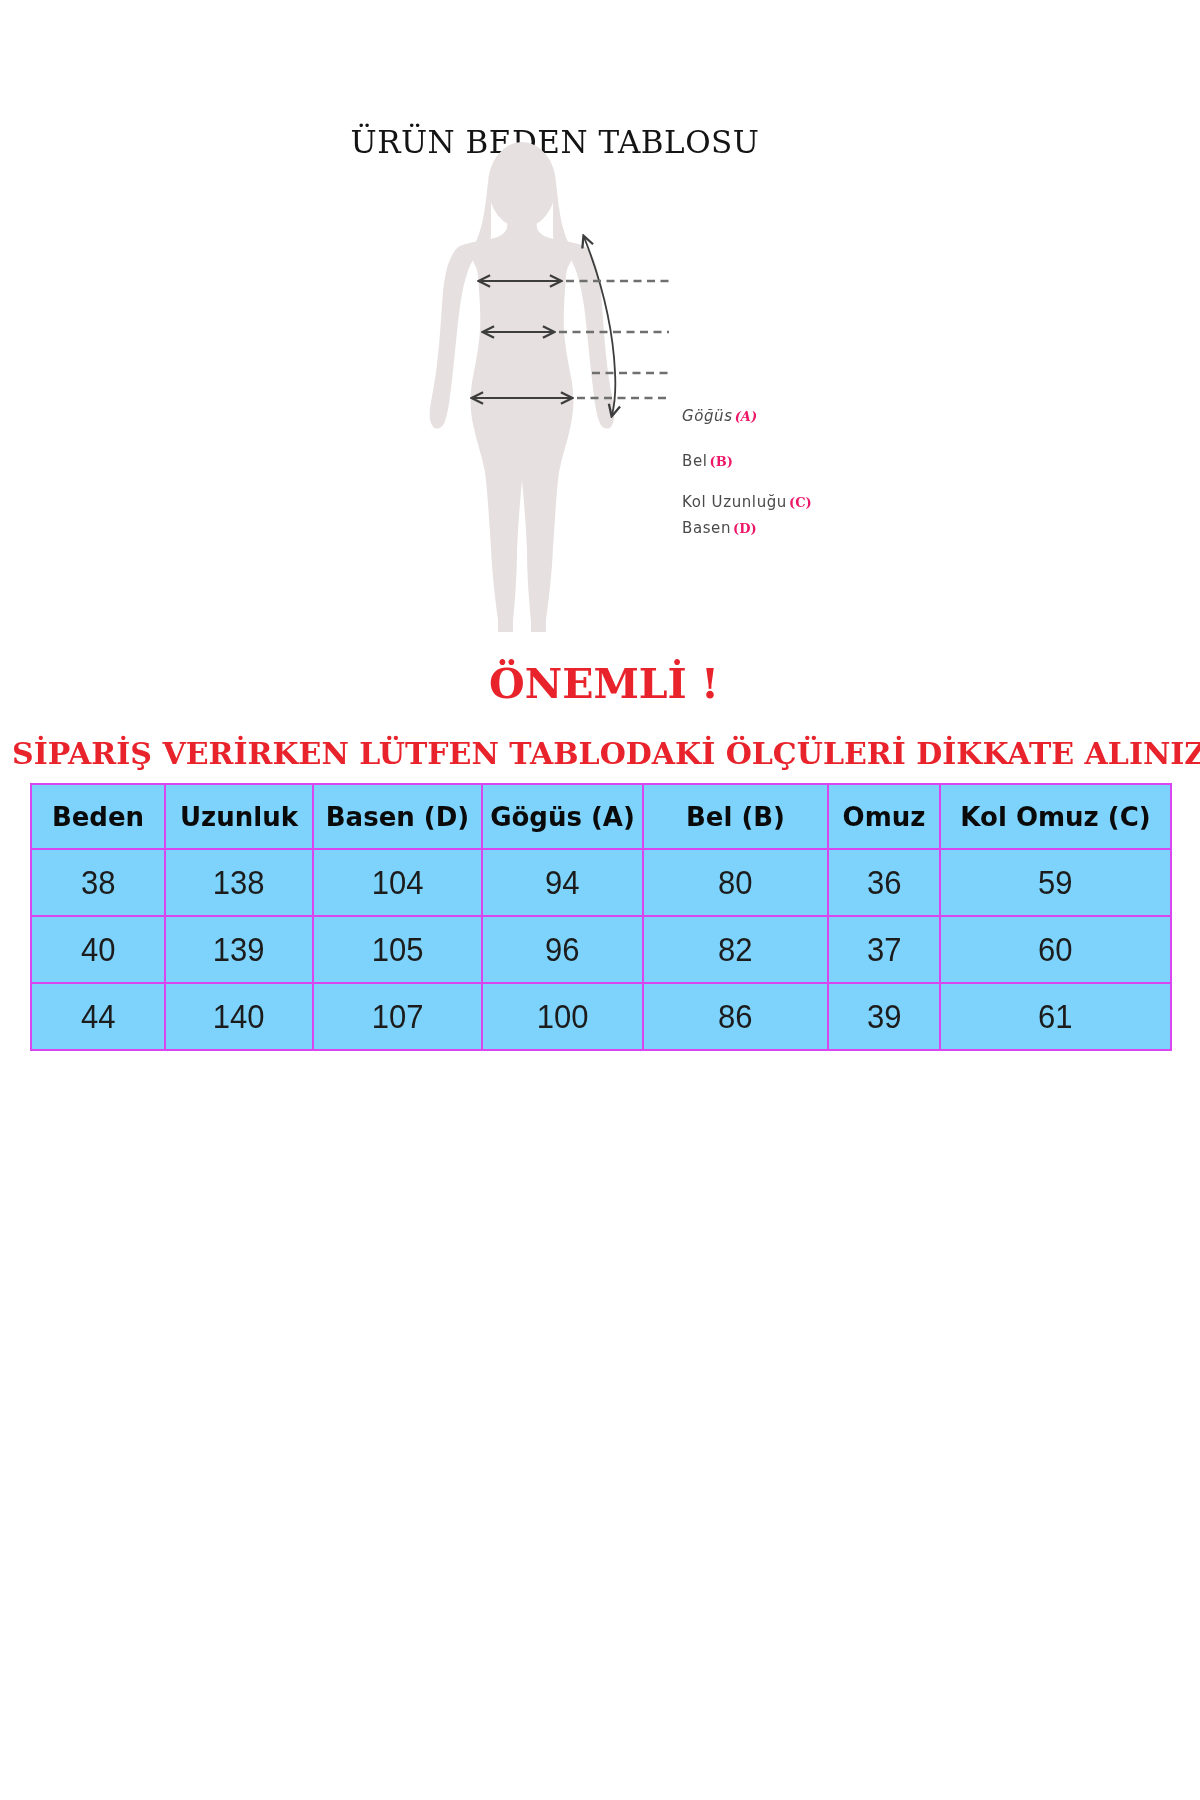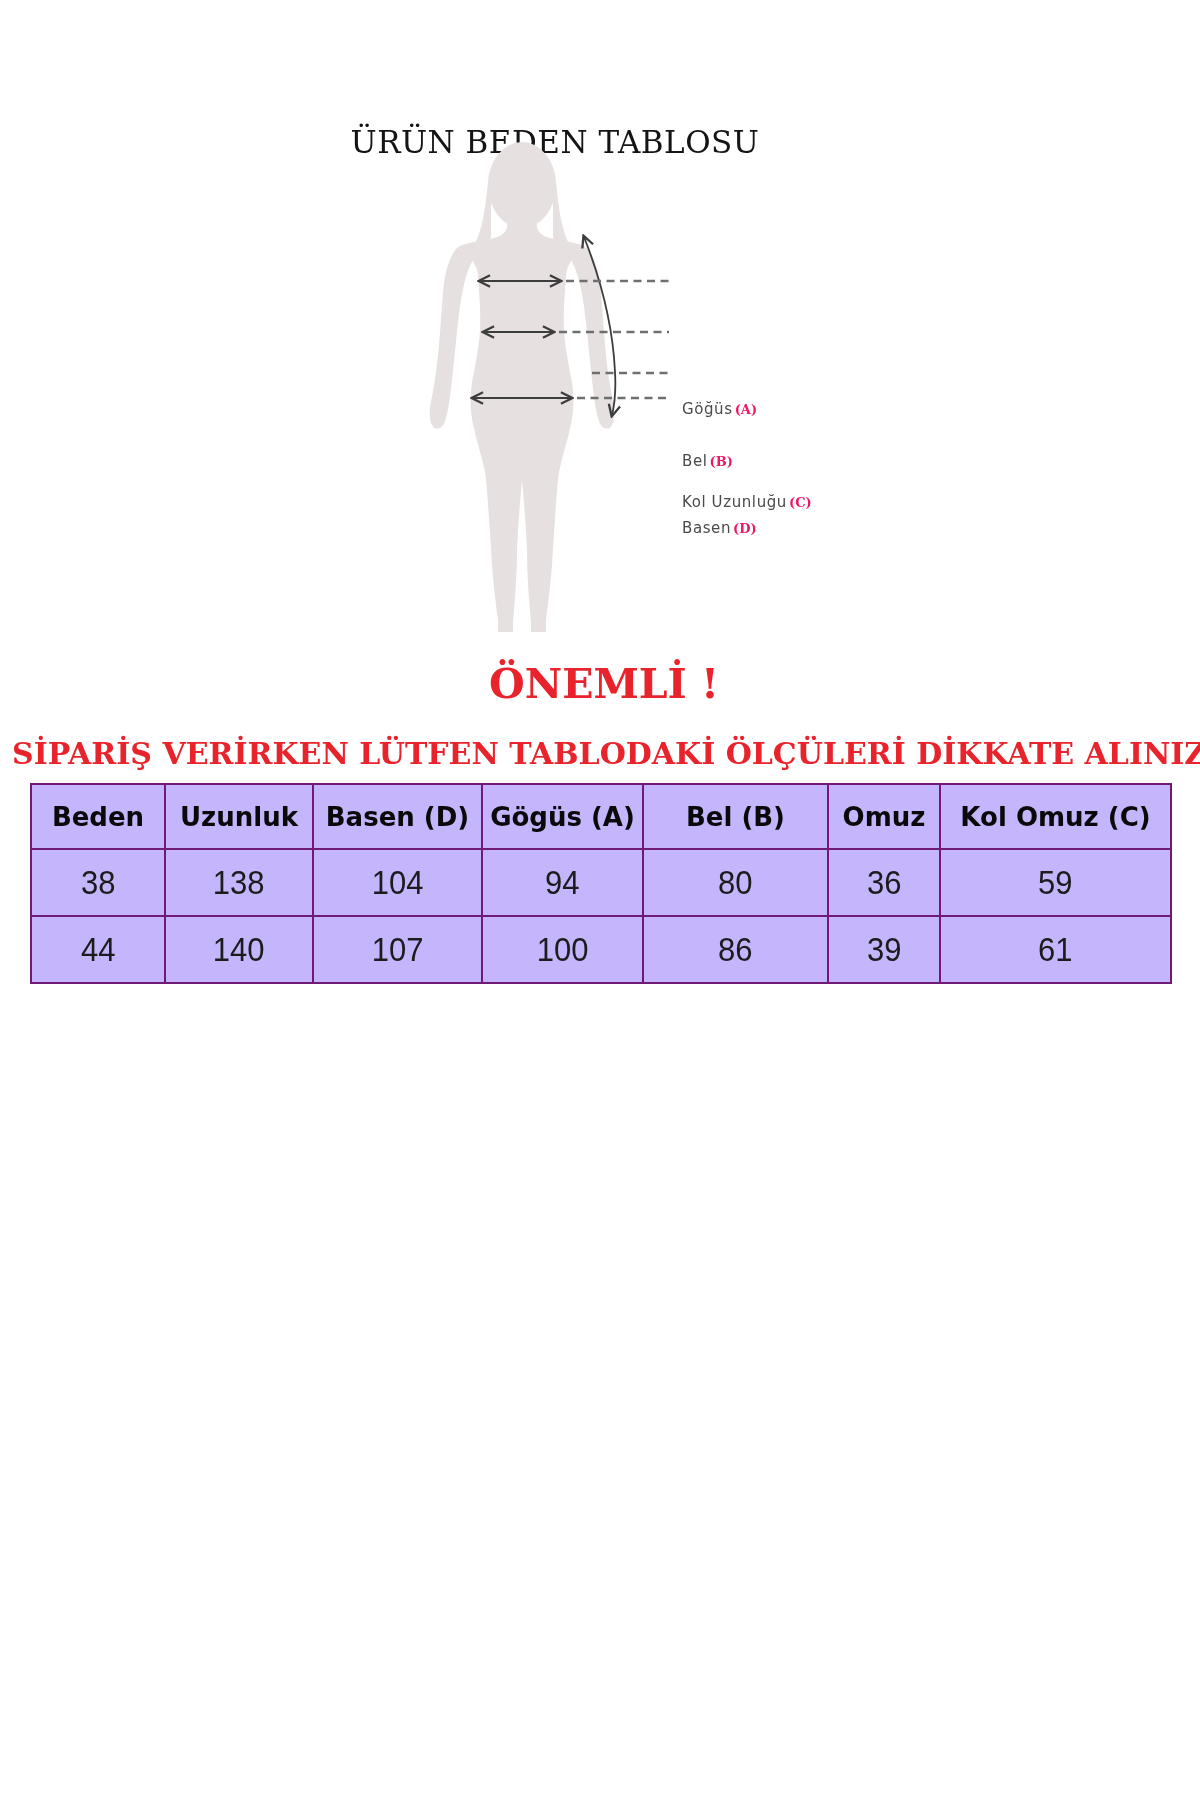--- a/index.html
+++ b/index.html
@@ -42,21 +42,21 @@
     letter-spacing: 0.6px;
     color: #4a4a4a;
   }
   .fig-label .code {
     font-family: "DejaVu Serif", serif;
     font-weight: bold;
     font-size: 13px;
     margin-left: 2px;
     letter-spacing: 0;
   }
-  .fig-label-1 { top: 270px; }
+  .fig-label-1 { top: 277px; font-style: italic; }
   .fig-label-2 { top: 322px; }
   .fig-label-3 { top: 363px; }
   .fig-label-4 { top: 389px; }
 
   
   .important-heading {
     position: absolute;
     top: 660px; left: 0; width: 1164px;
     text-align: center;
     font-family: "DejaVu Serif", serif;
@@ -77,24 +77,24 @@
 
   
   .size-table {
     position: absolute;
     top: 783px; left: 30px;
     width: 1140px;
     border-collapse: collapse;
     table-layout: fixed;
   }
   .size-table th, .size-table td {
-    border: 2px solid #701a75;
+    border: 2px solid #d946ef;
     text-align: center;
     vertical-align: middle;
-    background: #c4b5fd;
+    background: #7dd3fc;
   }
   .size-table th {
     height: 65px;
     font-family: "DejaVu Sans", sans-serif;
     font-weight: bold;
     font-size: 26px;
     color: #0a0a0a;
   }
   .size-table td {
     height: 67px;
@@ -201,20 +201,29 @@
     <tr>
       <td><span class="cell-num">38</span></td>
       <td><span class="cell-num">138</span></td>
       <td><span class="cell-num">104</span></td>
       <td><span class="cell-num">94</span></td>
       <td><span class="cell-num">80</span></td>
       <td><span class="cell-num">36</span></td>
       <td><span class="cell-num">59</span></td>
     </tr>
     <tr>
+      <td><span class="cell-num">40</span></td>
+      <td><span class="cell-num">139</span></td>
+      <td><span class="cell-num">105</span></td>
+      <td><span class="cell-num">96</span></td>
+      <td><span class="cell-num">82</span></td>
+      <td><span class="cell-num">37</span></td>
+      <td><span class="cell-num">60</span></td>
+    </tr>
+    <tr>
       <td><span class="cell-num">44</span></td>
       <td><span class="cell-num">140</span></td>
       <td><span class="cell-num">107</span></td>
       <td><span class="cell-num">100</span></td>
       <td><span class="cell-num">86</span></td>
       <td><span class="cell-num">39</span></td>
       <td><span class="cell-num">61</span></td>
     </tr>
   </tbody>
 </table>

